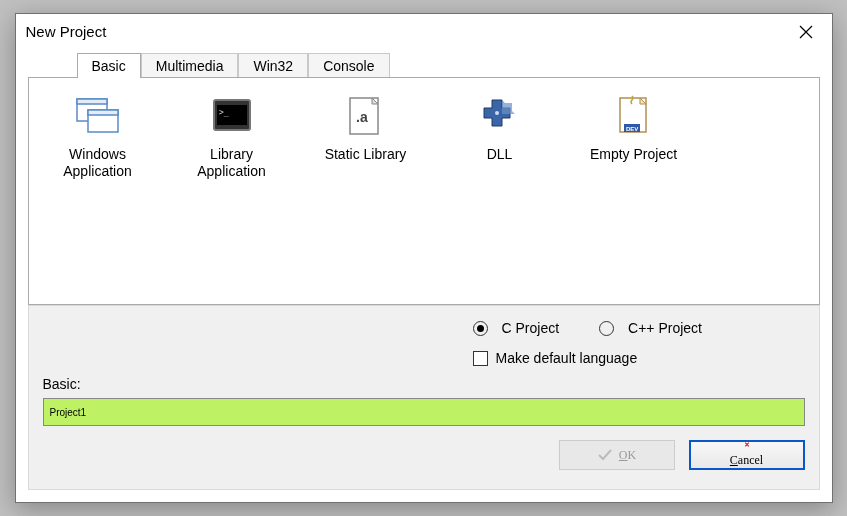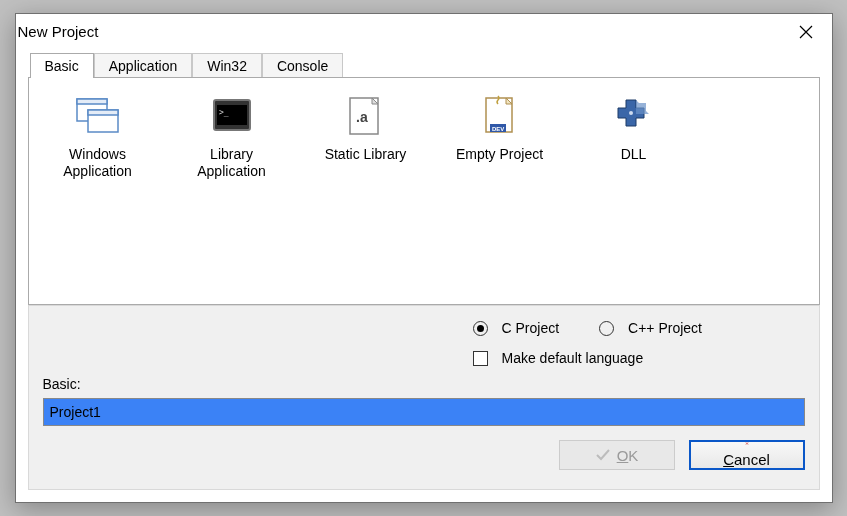--- a/index.html
+++ b/index.html
@@ -13,36 +13,36 @@
 .dialog {
   width: 818px; height: 490px;
   background: #fff;
   border: 1px solid #707070;
   box-shadow: 0 6px 25px rgba(0,0,0,0.3);
   position: relative;
   display: flex; flex-direction: column;
 }
 .titlebar {
   height: 35px; display: flex; align-items: center;
-  padding: 0 8px 0 0; background: #fff; border-bottom: 0;
+  padding: 0 8px 0 8px; background: #fff; border-bottom: 0;
 }
 .title-text { font-size: 15px; color: #000; margin-left: 2px; }
 .close-x { margin-left: auto; width: 36px; height: 28px;
   display:flex; align-items:center; justify-content:center; cursor:pointer; }
 .close-x svg { width:14px; height:14px; }
 
 .content { flex:1; display:flex; flex-direction:column; padding: 0 12px 12px 12px; }
 
 .tabs-row { display:flex; align-items:flex-end; height:28px; padding-left:2px; }
 .tab {
   padding: 4px 14px 4px 14px; font-size:14px; color:#000;
   background:#fff; border:1px solid #c8c8c8; border-bottom:none;
   margin-right:0; position:relative; top:1px; cursor:pointer;
 }
-.tab.active { border-color:#aaa; z-index:2; background:#fff; }
+.tab.active { border-color:#aaa; z-index:2; background:#fff;margin-left:47px; }
 .tab:not(.active) { background:#f5f5f5; border-color:#c8c8c8; }
 
 .tab-panel {
   border:1px solid #aaa; background:#fff; height:228px;
   padding:10px 14px 10px 14px; position:relative; z-index:1;
 }
 .template-row { display:flex; gap:24px; align-items:flex-start; }
 .template-item {
   width:110px; display:flex; flex-direction:column; align-items:center;
   text-align:center; cursor:pointer; padding:4px;
@@ -58,34 +58,34 @@
 }
 .lang-row { display:flex; gap:40px; margin-left:430px; align-items:center; margin-bottom:14px;}
 .radio { display:flex; align-items:center; gap:14px; cursor:pointer; font-size:14px; }
 .radio .circle {
   width:15px; height:15px; border:1px solid #333; border-radius:50%;
   display:flex; align-items:center; justify-content:center;
 }
 .radio .circle .dot { width:7px; height:7px; background:#000; border-radius:50%; display:none;}
 .radio.checked .circle .dot { display:block; }
 
-.check-row { margin-left:430px; display:flex; align-items:center; gap:14px; font-size:14px; margin-bottom:10px;}
+.check-row { margin-left:430px; display:flex; align-items:center; gap:8px; font-size:14px; margin-bottom:10px;}
 .checkbox { width:15px; height:15px; border:1px solid #333; background:#fff; }
 
 .name-label { font-size:14px; margin-bottom:6px; }
 .name-input {
   width:100%; height:28px; border:1px solid #888;
-  padding:3px 6px; font-size:14px; background:#3b82f6; outline:none;
+  padding:3px 6px; font-size:10px; background:#bef264; outline:none;
 }
 
 .buttons { display:flex; justify-content:flex-end; gap:14px; margin-top:14px;}
 .btn {
   width:116px; height:30px; display:flex; align-items:center;
   justify-content:center; gap:6px; border:1px solid #bbb;
-  background:linear-gradient(#f8f8f8,#e8e8e8); font-size:15px; cursor:pointer;
+  background:linear-gradient(#f8f8f8,#e8e8e8); font-size:12px; cursor:pointer;font-family:Liberation Serif, serif;
 }
 .btn.disabled { color:#9a9a9a; cursor:default; background:#e8e8e8; border-color:#ccc;}
 .btn.focused { border:2px solid #0a57c8; padding:0;flex-direction:column; }
 .btn .mnemonic { text-decoration: underline; }
 </style>
 </head>
 <body>
 
 <div class="dialog">
   <div class="titlebar">
@@ -93,21 +93,21 @@
     <div class="close-x">
       <svg viewBox="0 0 14 14">
           <path d="M1 1 L13 13 M13 1 L1 13" stroke="#000" stroke-width="1.2" fill="none"></path>
         </svg>
     </div>
   </div>
 
   <div class="content">
     <div class="tabs-row">
       <div class="tab active">Basic</div>
-      <div class="tab">Application</div>
+      <div class="tab">Multimedia</div>
       <div class="tab">Win32</div>
       <div class="tab">Console</div>
     </div>
 
     <div class="tab-panel">
       <div class="template-row">
 
         <div class="template-item">
           <div class="icon-box">
             <svg width="44" height="40" viewBox="0 0 44 40">
@@ -133,44 +133,44 @@
 
         <div class="template-item">
           <div class="icon-box">
             <svg width="44" height="44" viewBox="0 0 44 44">
               <rect x="6" y="4" width="28" height="36" fill="#fff" stroke="#888" stroke-width="1.5"></rect>
               <polygon points="28,4 34,10 28,10" fill="#ddd" stroke="#888" stroke-width="1"></polygon>
               <text x="12" y="28" fill="#444" font-size="14" font-weight="bold">.a</text>
             </svg>
           </div>
           <div class="lbl">Static Library</div>
+        </div>
+
+        <div class="template-item">
+          <div class="icon-box">
+            <svg width="44" height="40" viewBox="0 0 44 40">
+              <path d="M14 4 h10 v8 h8 v10 h-8 v8 h-10 v-8 h-8 v-10 h8 z" fill="#3a66a8" stroke="#1d3a66" stroke-width="1"></path>
+              <path d="M24 4 l3 3 h7 v8 l3 3 h-13 z" fill="#6a92c8" opacity="0.7"></path>
+              <circle cx="19" cy="17" r="2" fill="#cddbef"></circle>
+            </svg>
+          </div>
+          <div class="lbl">DLL</div>
         </div>
 
         <div class="template-item">
           <div class="icon-box">
             <svg width="44" height="44" viewBox="0 0 44 44">
               <rect x="8" y="4" width="26" height="34" fill="#fff" stroke="#b09050" stroke-width="1.5"></rect>
               <polygon points="28,4 34,10 28,10" fill="#f0e4c0" stroke="#b09050" stroke-width="1"></polygon>
               <rect x="12" y="30" width="16" height="8" fill="#3058a8"></rect>
               <text x="14" y="37" fill="#fff" font-size="6" font-weight="bold">DEV</text>
               <path d="M20 2 q2 2 0 4 q-2 2 0 4" fill="none" stroke="#c0a040" stroke-width="1.5"></path>
             </svg>
           </div>
           <div class="lbl">Empty Project</div>
-        </div>
-
-        <div class="template-item">
-          <div class="icon-box">
-            <svg width="44" height="40" viewBox="0 0 44 40">
-              <path d="M14 4 h10 v8 h8 v10 h-8 v8 h-10 v-8 h-8 v-10 h8 z" fill="#3a66a8" stroke="#1d3a66" stroke-width="1"></path>
-              <path d="M24 4 l3 3 h7 v8 l3 3 h-13 z" fill="#6a92c8" opacity="0.7"></path>
-              <circle cx="19" cy="17" r="2" fill="#cddbef"></circle>
-            </svg>
-          </div>
-          <div class="lbl">DLL</div>
         </div>
 
       </div>
     </div>
 
     <div class="bottom-area">
       <div class="lang-row">
         <label class="radio checked">
           <span class="circle">
               <span class="dot"></span>

